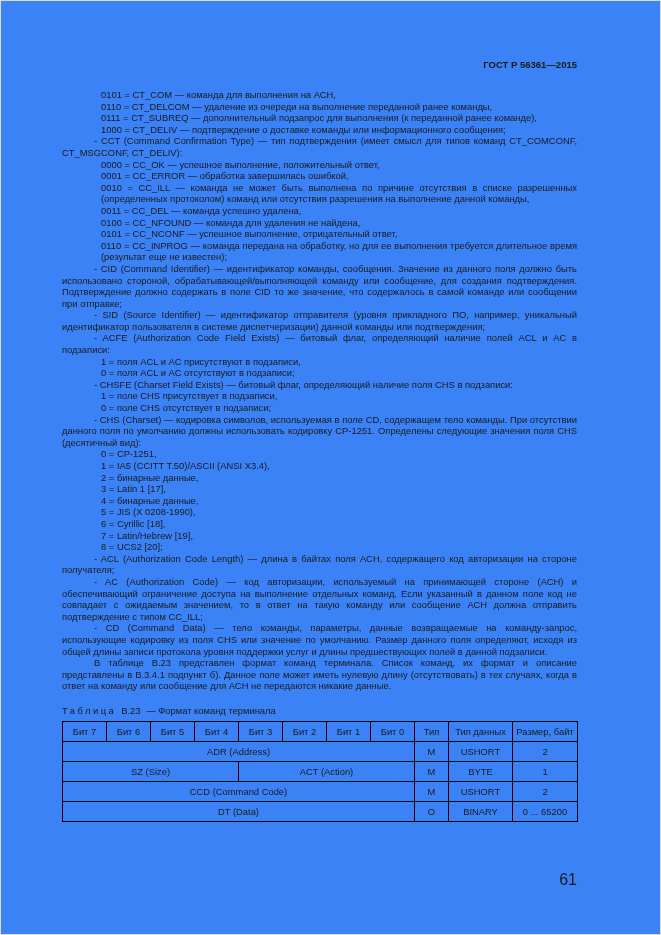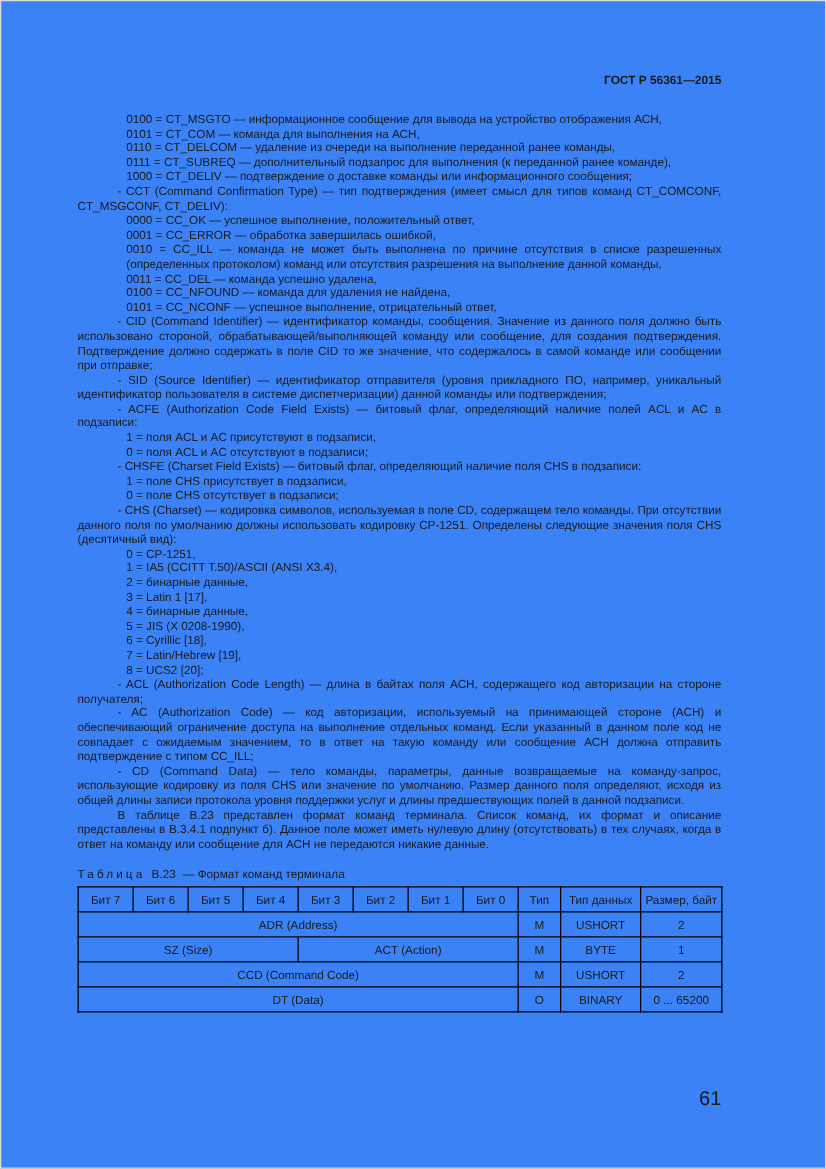--- a/index.html
+++ b/index.html
@@ -74,32 +74,32 @@
 
 <div class="page">
 
   <div class="doc-header">
     <span>ГОСТ Р 56361—2015</span>
   </div>
 
   <div class="content">
 
     <div id="paragraphs">
-        <p class="para code">0100 = CT_MSGTO — информационное сообщение для вывода на устройство отображения АСН,</p>
         <p class="para code">0101 = CT_COM — команда для выполнения на АСН,</p>
         <p class="para code">0110 = CT_DELCOM — удаление из очереди на выполнение переданной ранее команды,</p>
         <p class="para code">0111 = CT_SUBREQ — дополнительный подзапрос для выполнения (к переданной ранее команде),</p>
         <p class="para code">1000 = CT_DELIV — подтверждение о доставке команды или информационного сообщения;</p>
         <p class="para p">- CCT (Command Confirmation Type) — тип подтверждения (имеет смысл для типов команд CT_COMCONF, CT_MSGCONF, CT_DELIV):</p>
         <p class="para code">0000 = CC_OK — успешное выполнение, положительный ответ,</p>
         <p class="para code">0001 = CC_ERROR — обработка завершилась ошибкой,</p>
         <p class="para code">0010 = CC_ILL — команда не может быть выполнена по причине отсутствия в списке разрешенных (определенных протоколом) команд или отсутствия разрешения на выполнение данной команды,</p>
         <p class="para code">0011 = CC_DEL — команда успешно удалена,</p>
         <p class="para code">0100 = CC_NFOUND — команда для удаления не найдена,</p>
         <p class="para code">0101 = CC_NCONF — успешное выполнение, отрицательный ответ,</p>
+        <p class="para code">0110 = CC_INPROG — команда передана на обработку, но для ее выполнения требуется длительное время (результат еще не известен);</p>
         <p class="para p">- CID (Command Identifier) — идентификатор команды, сообщения. Значение из данного поля должно быть использовано стороной, обрабатывающей/выполняющей команду или сообщение, для создания подтверждения. Подтверждение должно содержать в поле CID то же значение, что содержалось в самой команде или сообщении при отправке;</p>
         <p class="para p">- SID (Source Identifier) — идентификатор отправителя (уровня прикладного ПО, например, уникальный идентификатор пользователя в системе диспетчеризации) данной команды или подтверждения;</p>
         <p class="para p">- ACFE (Authorization Code Field Exists) — битовый флаг, определяющий наличие полей ACL и AC в подзаписи:</p>
         <p class="para code">1 = поля ACL и AC присутствуют в подзаписи,</p>
         <p class="para code">0 = поля ACL и AC отсутствуют в подзаписи;</p>
         <p class="para p">- CHSFE (Charset Field Exists) — битовый флаг, определяющий наличие поля CHS в подзаписи:</p>
         <p class="para code">1 = поле CHS присутствует в подзаписи,</p>
         <p class="para code">0 = поле CHS отсутствует в подзаписи;</p>
         <p class="para p">- CHS (Charset) — кодировка символов, используемая в поле CD, содержащем тело команды. При отсутствии данного поля по умолчанию должны использовать кодировку CP-1251. Определены следующие значения поля CHS (десятичный вид):</p>
         <p class="para code">0 = CP-1251,</p>

